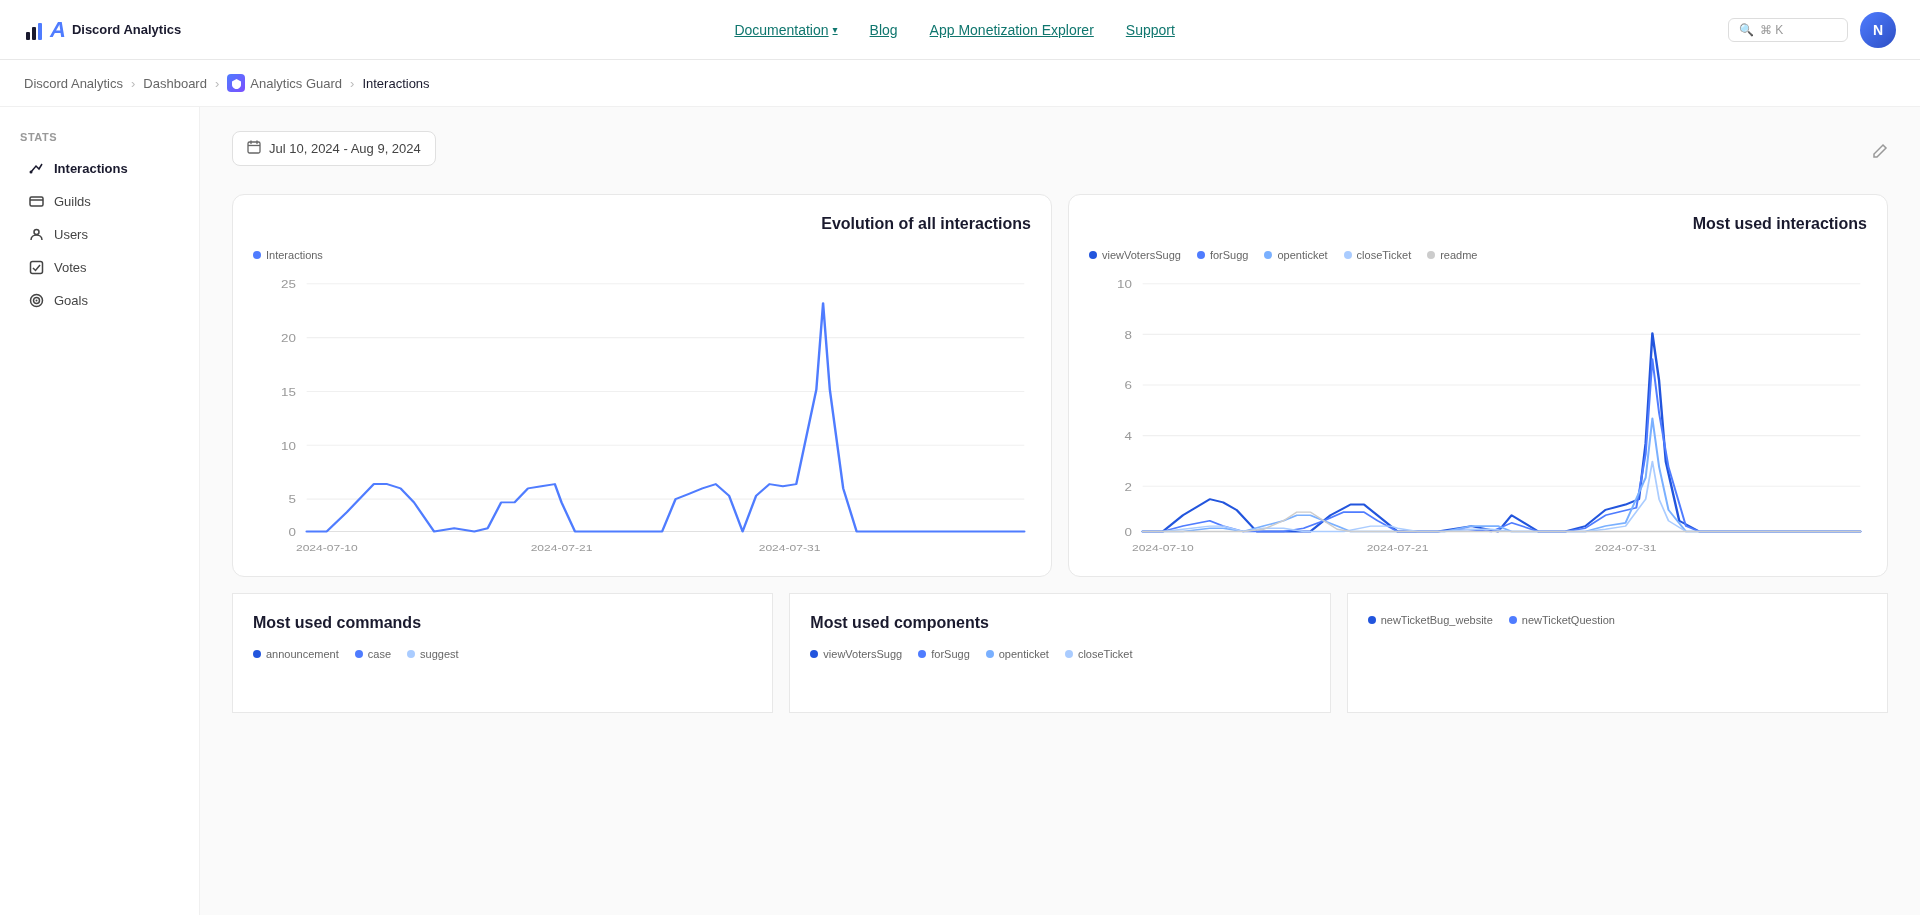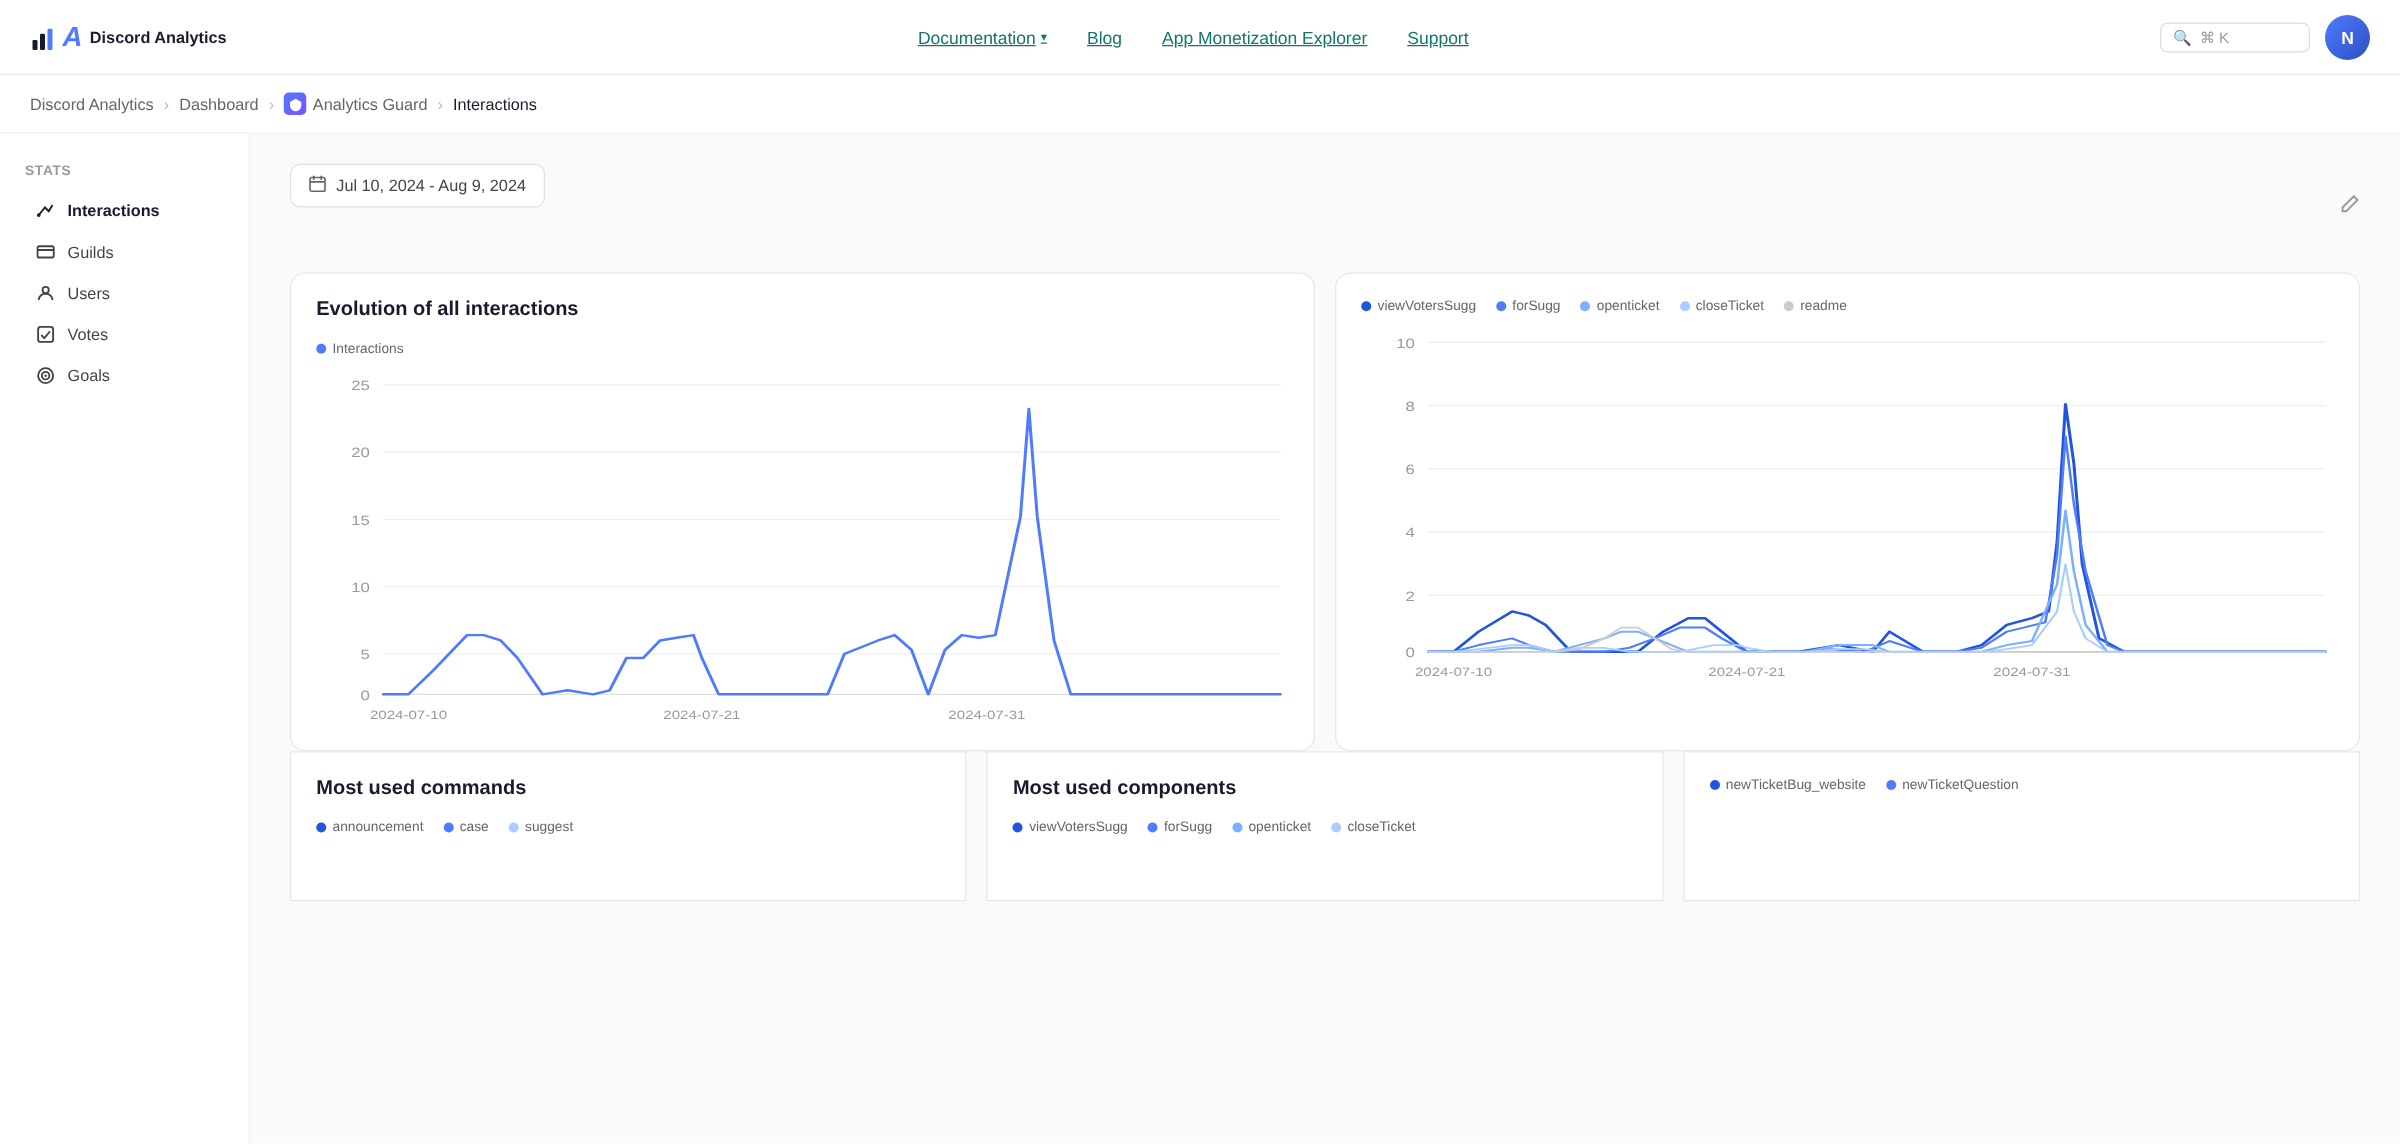--- a/index.html
+++ b/index.html
@@ -148,28 +148,30 @@
       display: inline-flex;
       align-items: center;
       gap: 8px;
       border: 1px solid #e0e0e0;
       border-radius: 8px;
       padding: 8px 14px;
       font-size: 13px;
       color: #444;
       background: #fff;
       cursor: pointer;
-      margin-bottom: 32px;
+      margin-bottom: 8px;
     }
 
     
     .charts-row {
       display: grid;
       grid-template-columns: 1fr 1fr;
       gap: 16px;
+      margin-bottom: 16px;
+      text-align: right;
     }
     .chart-card {
       background: #fff;
       border: 1px solid #e8e8e8;
       border-radius: 12px;
       padding: 20px;
       position: relative;
     }
     .chart-title {
       font-size: 16px;
@@ -429,20 +431,21 @@
                 540,240
                 555,240
                 570,240
                 575,240
               " fill="none" stroke="#4f7cff" stroke-width="1.8" stroke-linejoin="round" stroke-linecap="round"></polyline>
           </svg>
         </div>
       </div>
 
       <div class="chart-card">
+        <div class="chart-title">Most used interactions</div>
         <div class="chart-legend">
           <div class="legend-item">
             <div class="legend-dot" style="background:#2255dd;"></div>
             <span>viewVotersSugg</span>
           </div>
           <div class="legend-item">
             <div class="legend-dot" style="background:#4f7cff;"></div>
             <span>forSugg</span>
           </div>
           <div class="legend-item">

